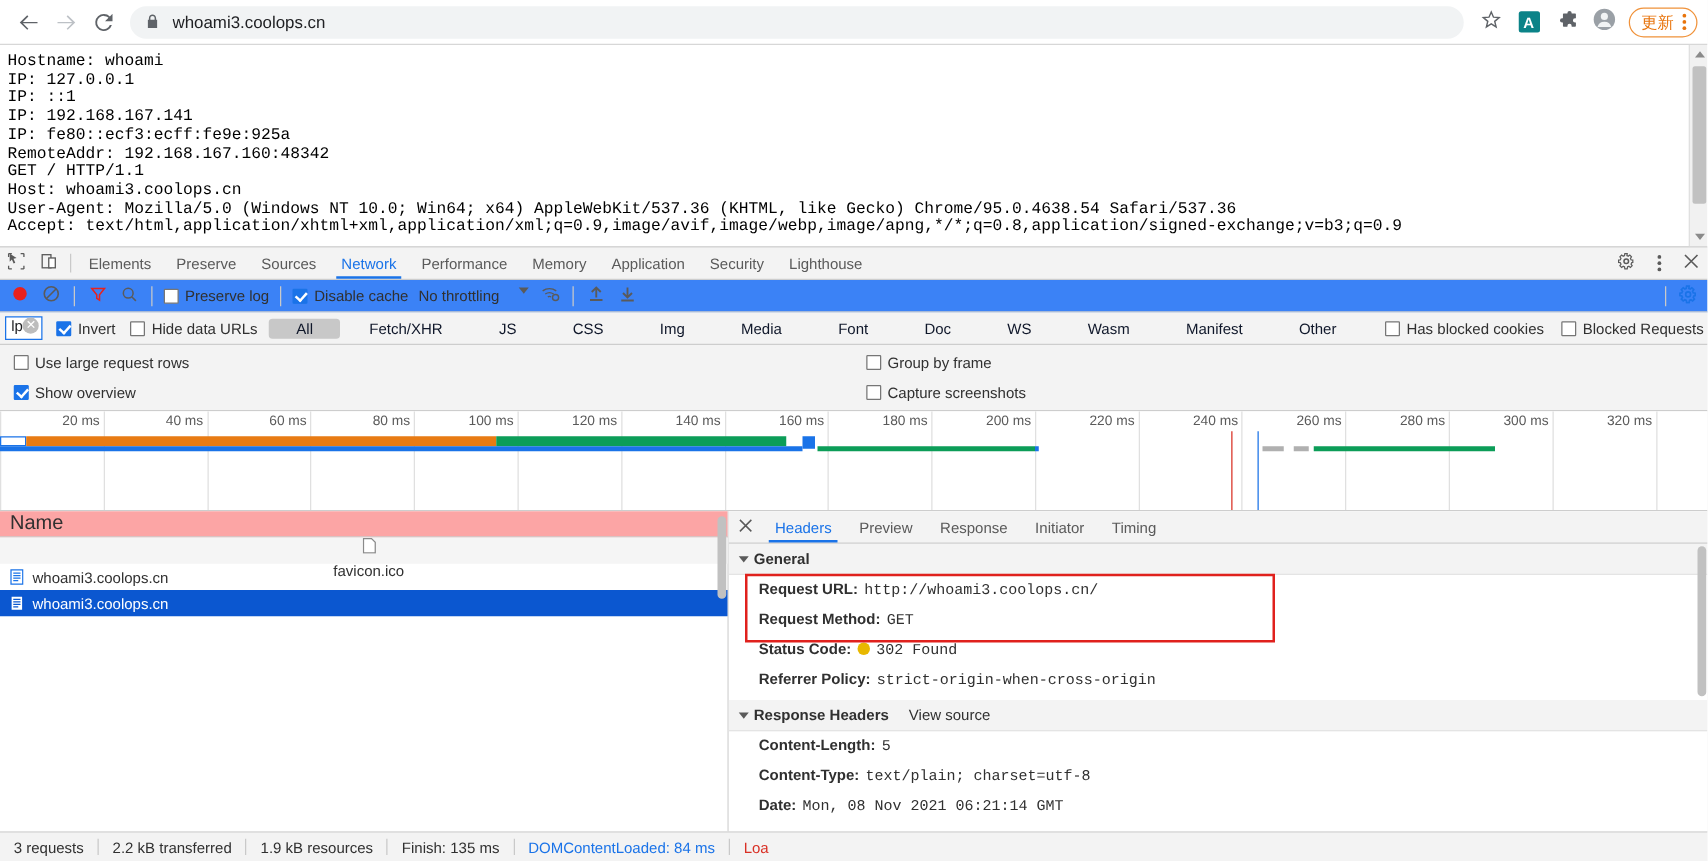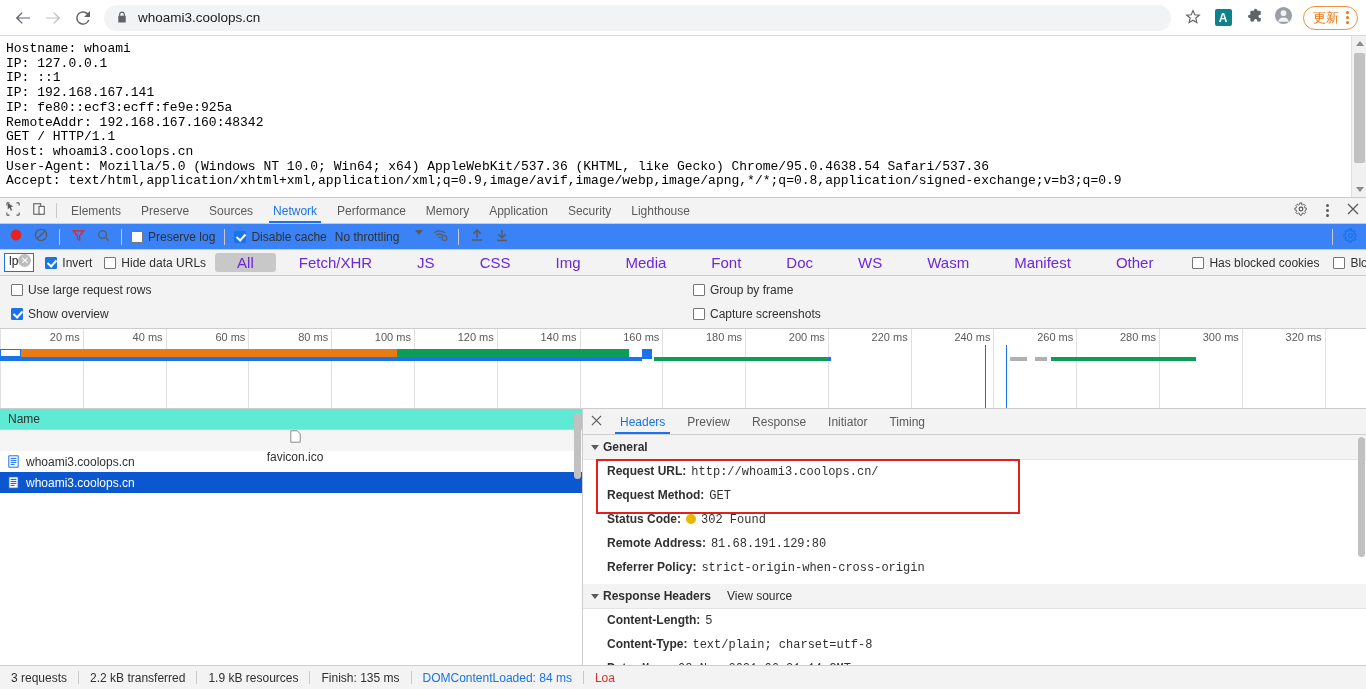--- a/index.html
+++ b/index.html
@@ -209,21 +209,21 @@
     position: relative;
   }
   .filter-input .val { flex: 1; color: #202124; }
   .clear-x {
     width: 13px; height: 13px; border-radius: 50%;
     background: #bdbdbd; color: #fff;
     display: flex; align-items: center; justify-content: center;
     font-size: 10px; line-height: 1; flex: none;
   }
   .ftype {
-    padding: 1px 22px; font-size: 15px; color: #6d28d9;
+    padding: 1px 22px; font-size: 12px; color: #0f172a;
     border-radius: 3px; white-space: nowrap;
   }
   .ftype.sel { background: #c8c8c8; }
 
   .dt-settings {
     background: #f3f3f3;
     border-bottom: 1px solid #cdcdcd;
     padding: 4px 0 5px 0;
     flex: none;
     position: relative;
@@ -259,25 +259,25 @@
   .req-list {
     width: 583px;
     background: #fff;
     border-right: 1px solid #cdcdcd;
     display: flex; flex-direction: column;
     flex: none;
     position: relative;
   }
   .req-head {
     height: 21px;
-    background: #5eead4;
+    background: #fca5a5;
     border-bottom: 1px solid #cdcdcd;
     display: flex; align-items: center;
     padding-left: 8px;
-    font-size: 12px; color: #303030;
+    font-size: 16px; color: #303030;
     flex: none;
   }
   .req-row {
     height: 21px;
     display: flex; align-items: center;
     padding-left: 8px;
     gap: 7px;
     font-size: 12px;
     color: #303030;
   }
@@ -853,24 +853,20 @@
         <div class="hdr-row">
           <span class="hdr-name">Request Method:</span>
           <span class="hdr-val">GET</span>
         </div>
         <div class="hdr-row">
           <span class="hdr-name">Status Code:</span>
           <span class="status-dot"></span>
           <span class="hdr-val" style="margin-left:0">302 Found</span>
         </div>
         <div class="hdr-row">
-          <span class="hdr-name">Remote Address:</span>
-          <span class="hdr-val">81.68.191.129:80</span>
-        </div>
-        <div class="hdr-row">
           <span class="hdr-name">Referrer Policy:</span>
           <span class="hdr-val">strict-origin-when-cross-origin</span>
         </div>
 
         <div class="sec-head" style="margin-top:4px">
           <span class="sec-title">
             <span class="tri-open"></span>
             <span>Response Headers</span>
           </span>
           <span class="view-source">View source</span>

